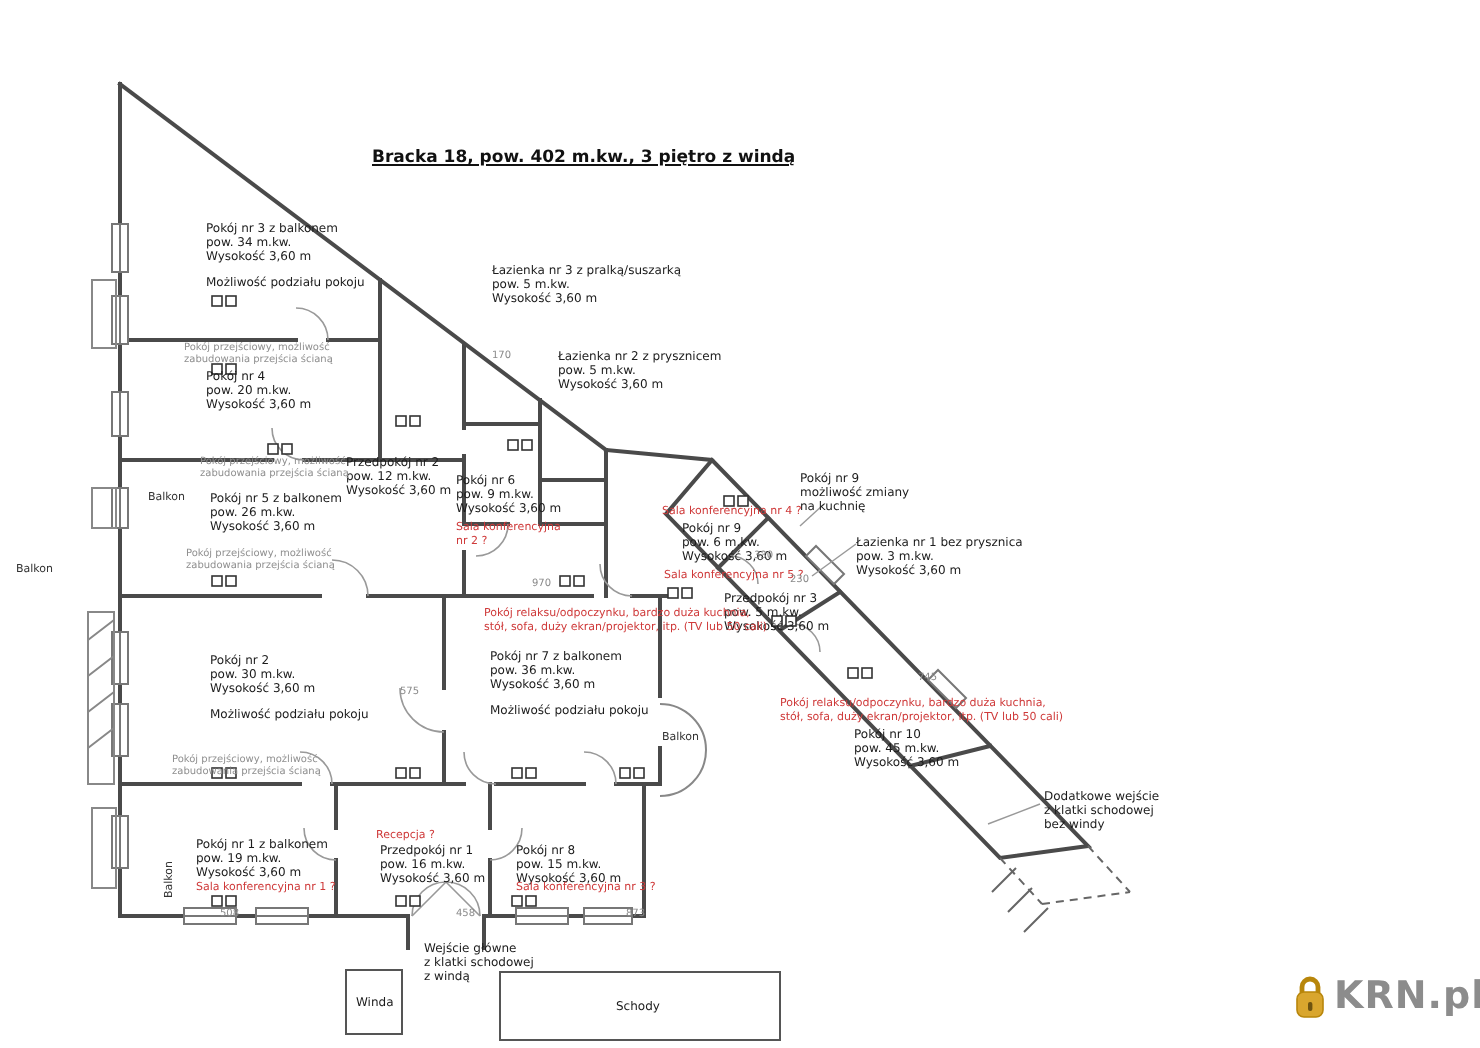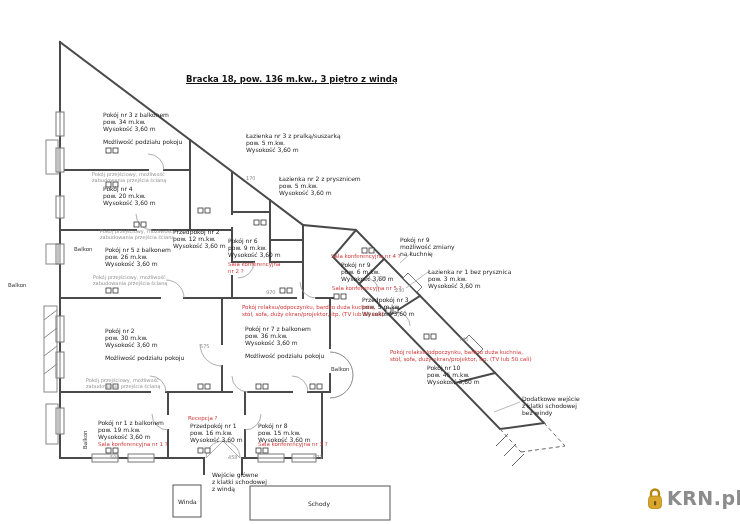--- a/index.html
+++ b/index.html
@@ -148,21 +148,21 @@
       <rect x="250" y="486" width="140" height="34"></rect>
     </g>
 
     <g stroke="#999" stroke-width="0.7" fill="none">
       <path d="M428,272 L406,288"></path>
       <path d="M412,252 L400,263"></path>
       <path d="M520,402 L494,412"></path>
     </g>
   </svg>
 
-  <div class="title">Bracka 18, pow. 136 m.kw., 3 piętro z windą</div>
+  <div class="title">Bracka 18, pow. 402 m.kw., 3 piętro z windą</div>
 
   <div id="ann-layer">
       <div class="ann room" style="left: 103px; top: 111px;">
         <div>Pokój nr 3 z balkonem</div>
         <div>pow. 34 m.kw.</div>
         <div>Wysokość 3,60 m</div>
         <div></div>
         <div>Możliwość podziału pokoju</div>
       </div>
       <div class="ann room" style="left: 103px; top: 185px;">

